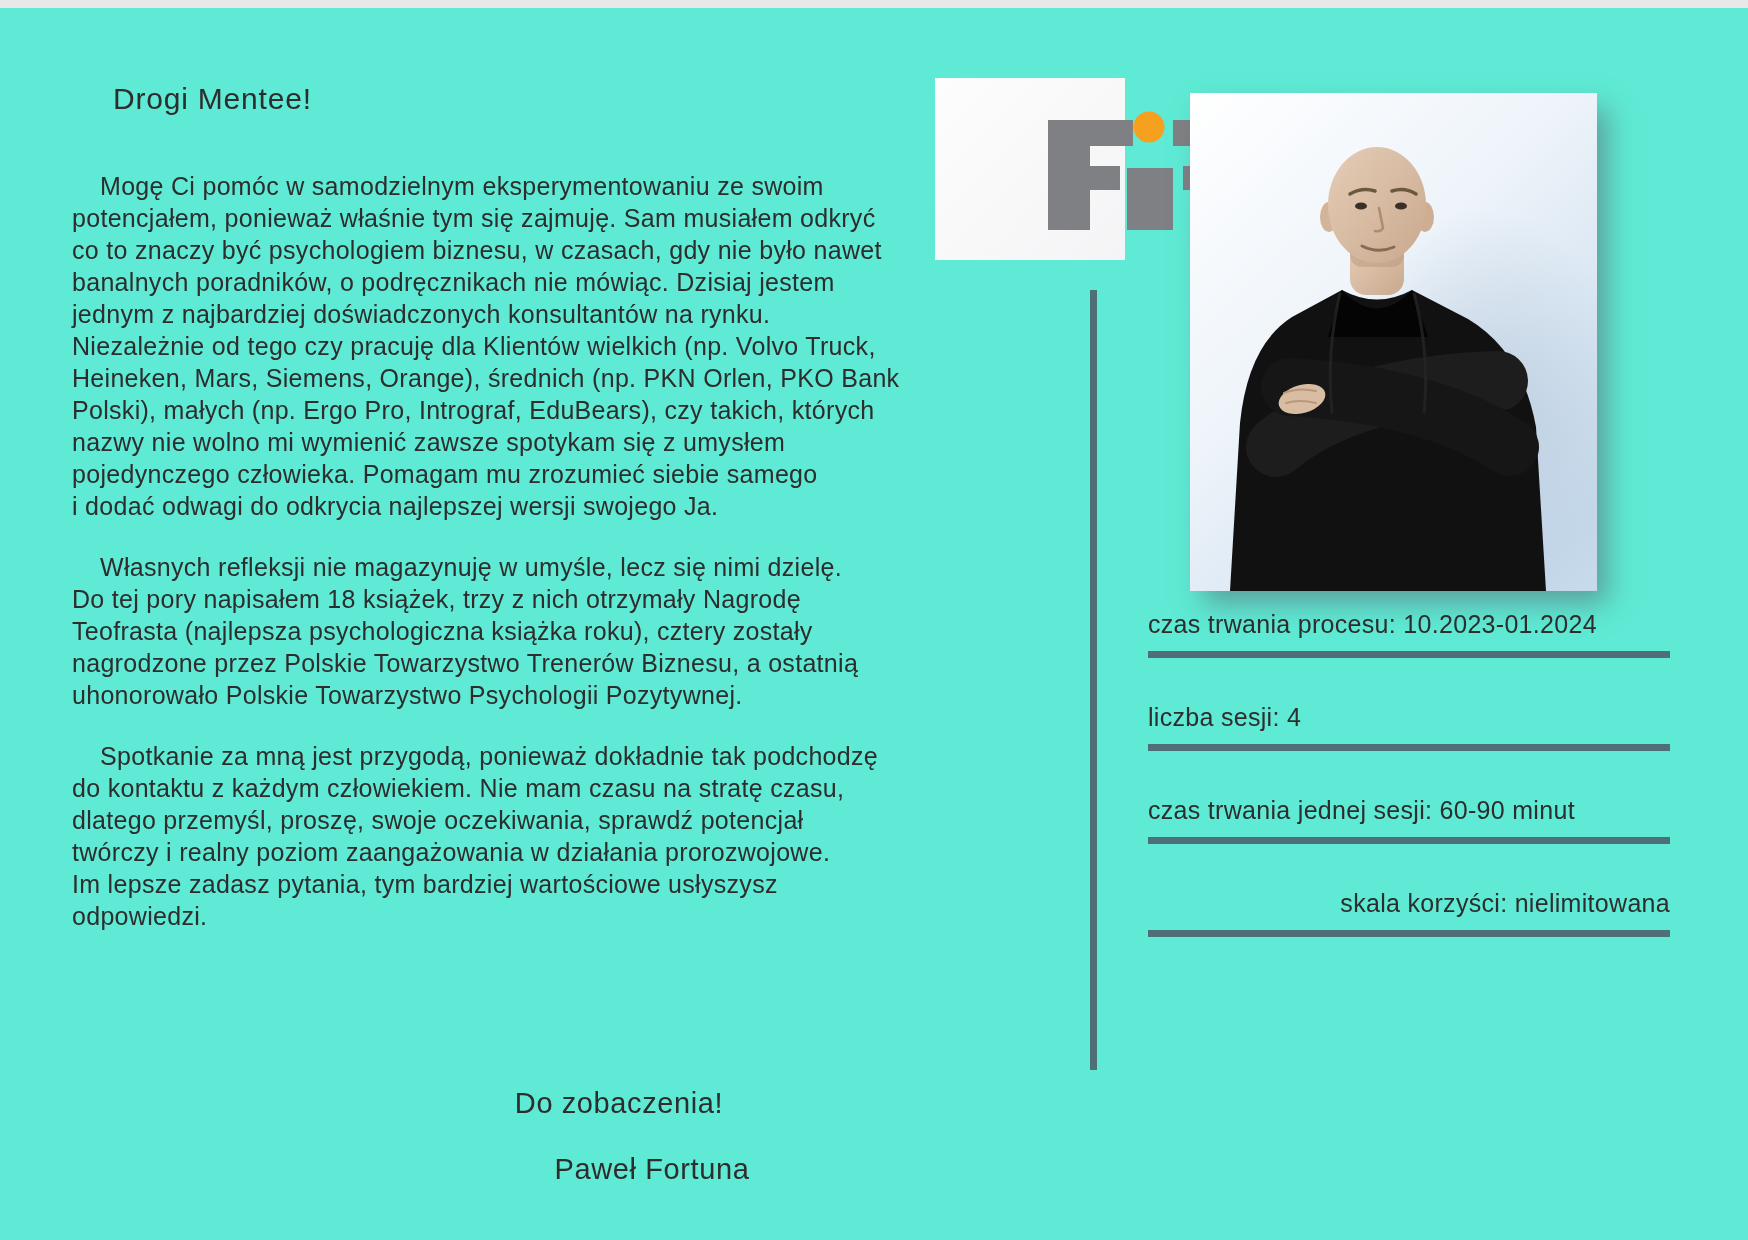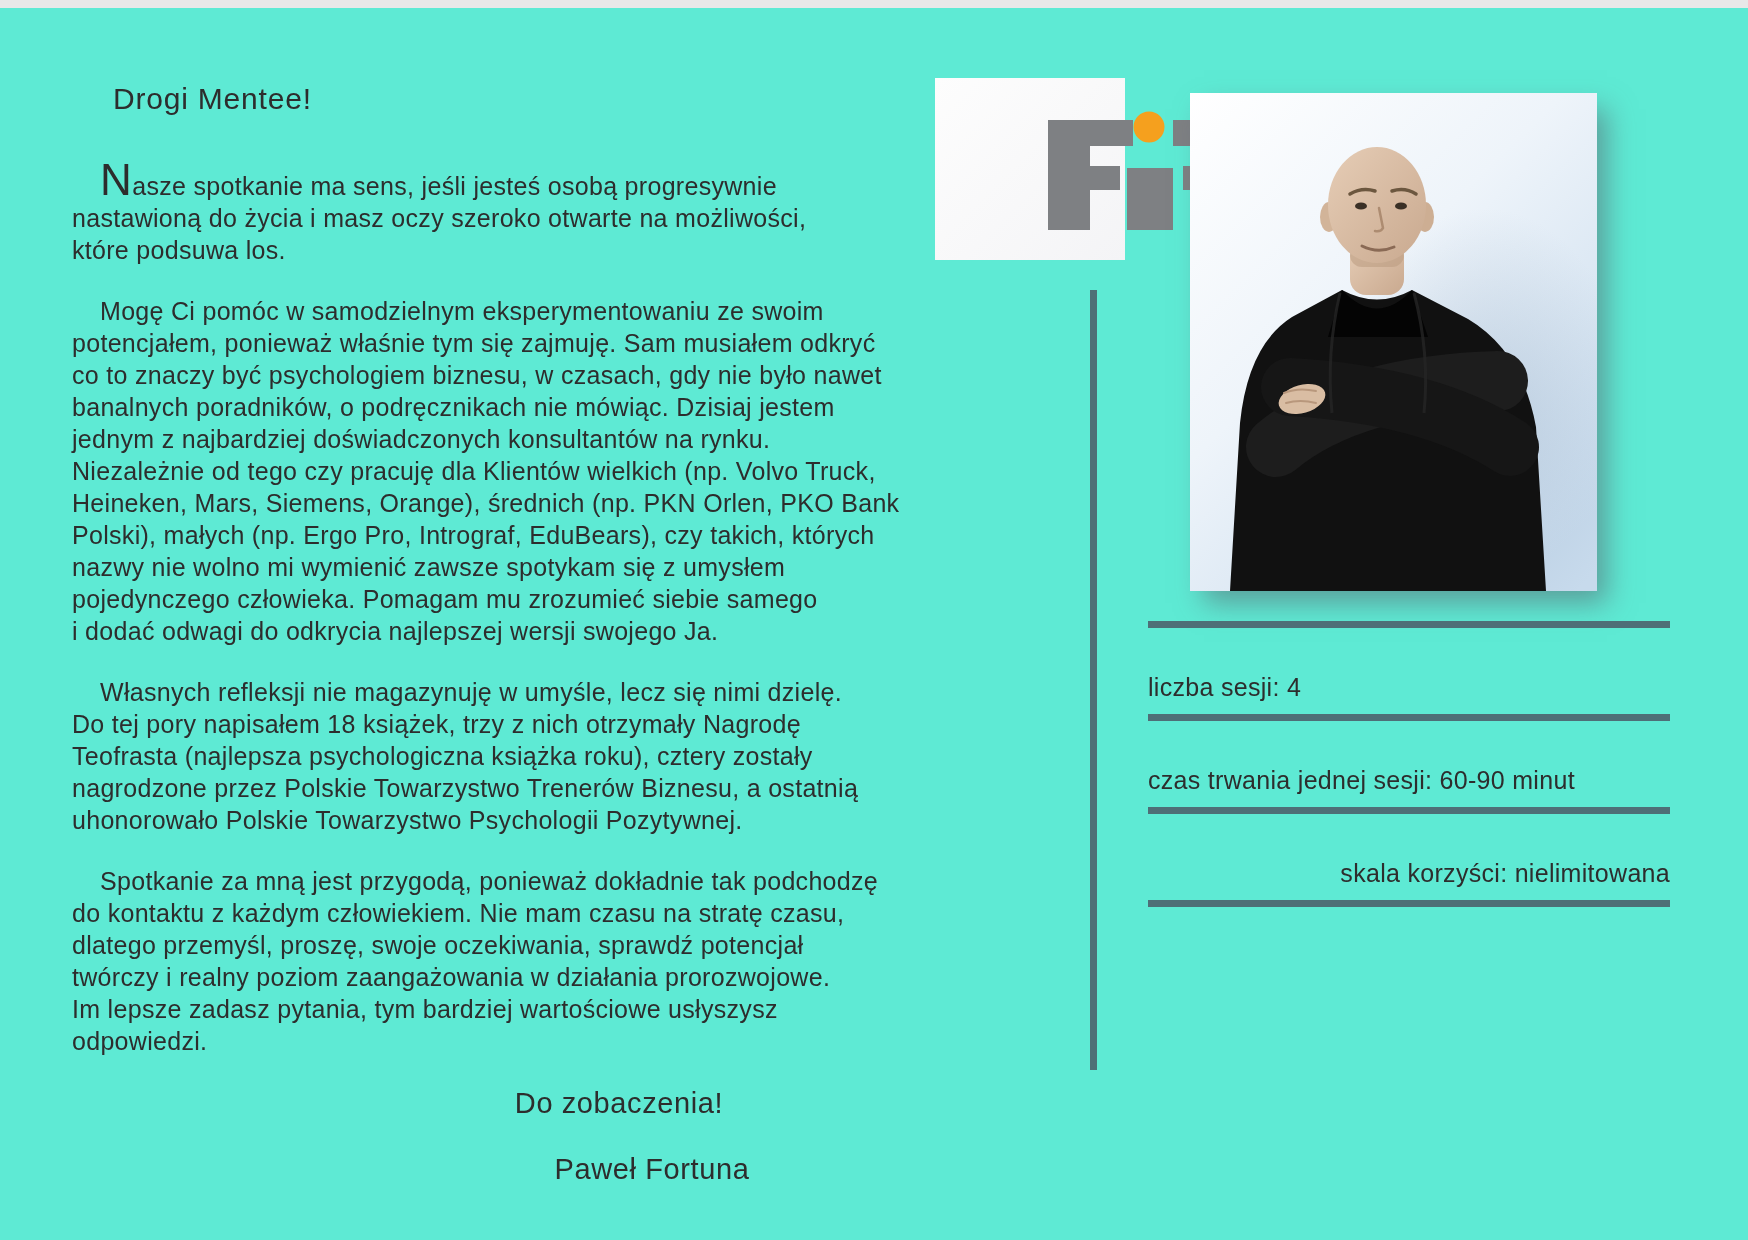--- a/index.html
+++ b/index.html
@@ -49,23 +49,20 @@
   .detail-underline{height:7px;width:100%;margin-top:12px;}
 </style>
 </head>
 <body>
 
 <div class="page">
 
   <div class="salutation" style="color: rgb(45, 45, 45);">Drogi Mentee!</div>
 
   <div class="letter-body" id="letter-body" style="color: rgb(45, 45, 45);">
-      <p><span class="initial">N</span>asze spotkanie ma sens, jeśli jesteś osobą progresywnie
-nastawioną do życia i masz oczy szeroko otwarte na możliwości,
-które podsuwa los.</p>
       <p>Mogę Ci pomóc w samodzielnym eksperymentowaniu ze swoim
 potencjałem, ponieważ właśnie tym się zajmuję. Sam musiałem odkryć
 co to znaczy być psychologiem biznesu, w czasach, gdy nie było nawet
 banalnych poradników, o podręcznikach nie mówiąc. Dzisiaj jestem
 jednym z najbardziej doświadczonych konsultantów na rynku.
 Niezależnie od tego czy pracuję dla Klientów wielkich (np. Volvo Truck,
 Heineken, Mars, Siemens, Orange), średnich (np. PKN Orlen, PKO Bank
 Polski), małych (np. Ergo Pro, Intrograf, EduBears), czy takich, których
 nazwy nie wolno mi wymienić zawsze spotykam się z umysłem
 pojedynczego człowieka. Pomagam mu zrozumieć siebie samego
@@ -144,20 +141,21 @@
 
       <path d="M150 200 q-14 60 -8 120" stroke="#262626" stroke-width="3" fill="none" opacity="0.8"></path>
       <path d="M224 200 q16 60 10 120" stroke="#262626" stroke-width="3" fill="none" opacity="0.8"></path>
     </svg>
   </div>
 
   <div class="divider accent-fill" style="background-color: rgb(78, 111, 119);"></div>
 
   <div class="details" id="details">
       <div class="detail-item">
+        <div class="detail-text" style="color: rgb(45, 45, 45);">czas trwania procesu: 10.2023-01.2024</div>
         <div class="detail-underline accent-fill" style="background-color: rgb(78, 111, 119);"></div>
       </div>
       <div class="detail-item">
         <div class="detail-text" style="color: rgb(45, 45, 45);">liczba sesji: 4</div>
         <div class="detail-underline accent-fill" style="background-color: rgb(78, 111, 119);"></div>
       </div>
       <div class="detail-item">
         <div class="detail-text" style="color: rgb(45, 45, 45);">czas trwania jednej sesji: 60-90 minut</div>
         <div class="detail-underline accent-fill" style="background-color: rgb(78, 111, 119);"></div>
       </div>

